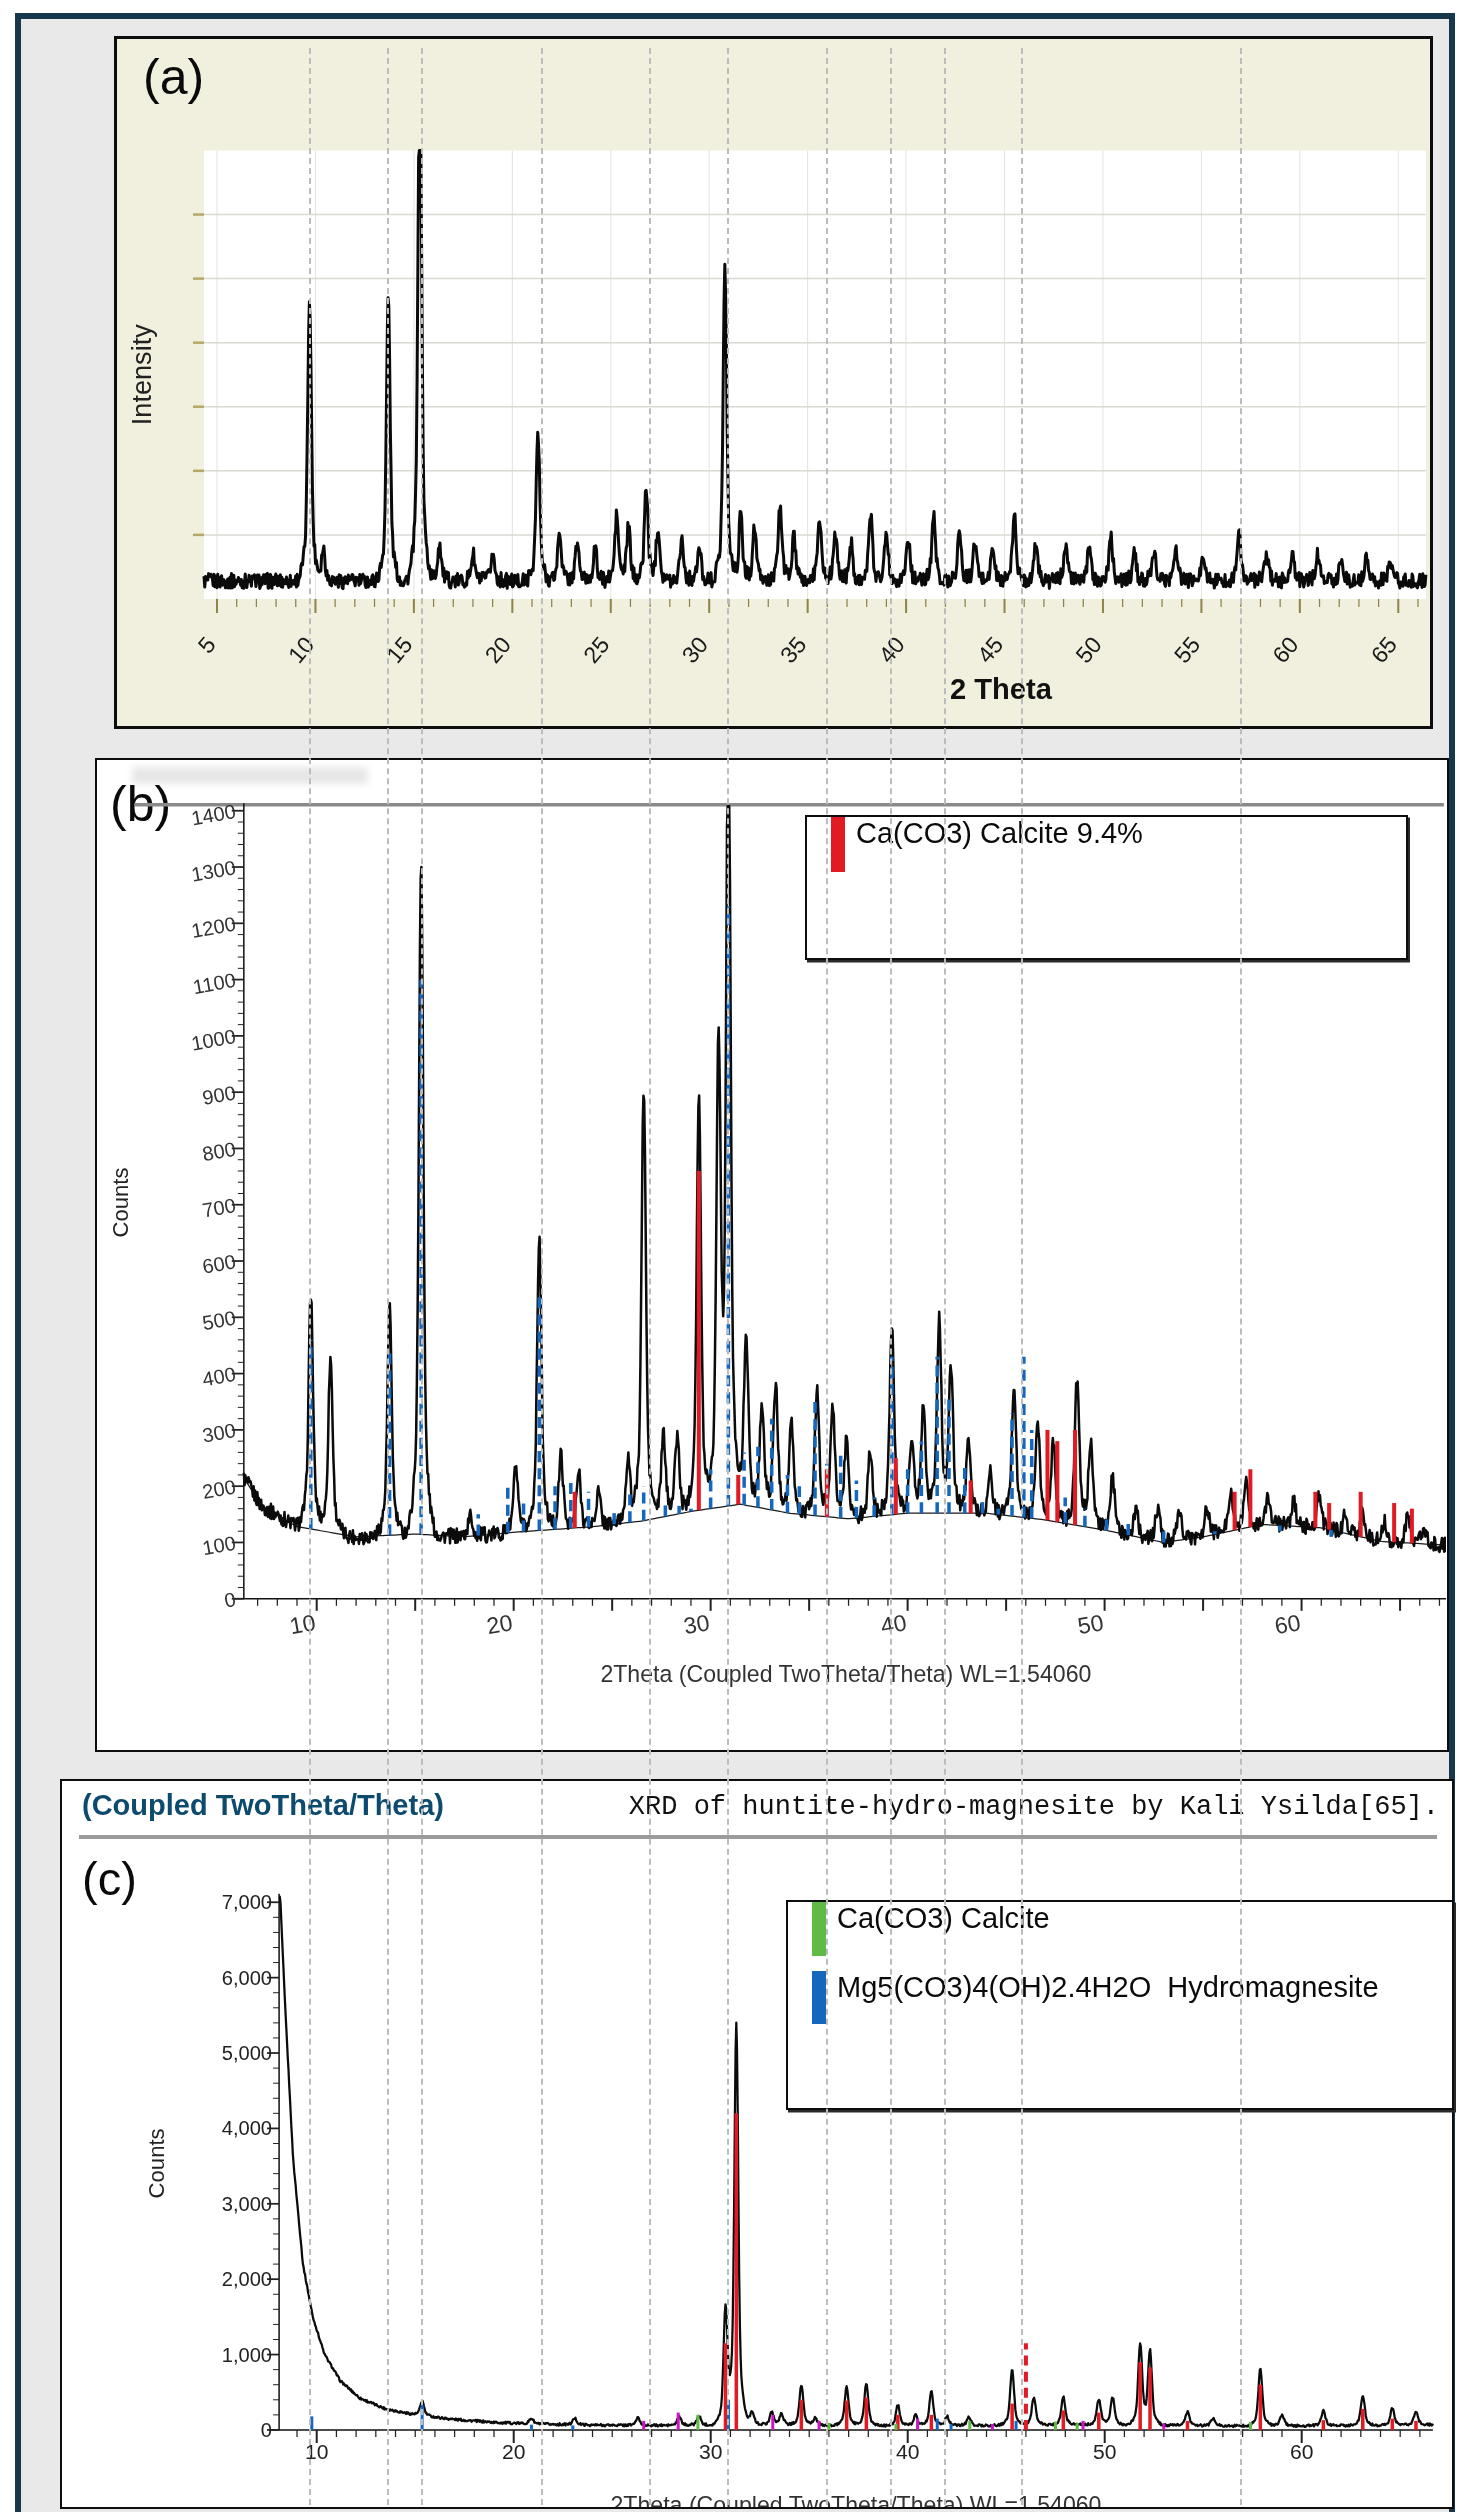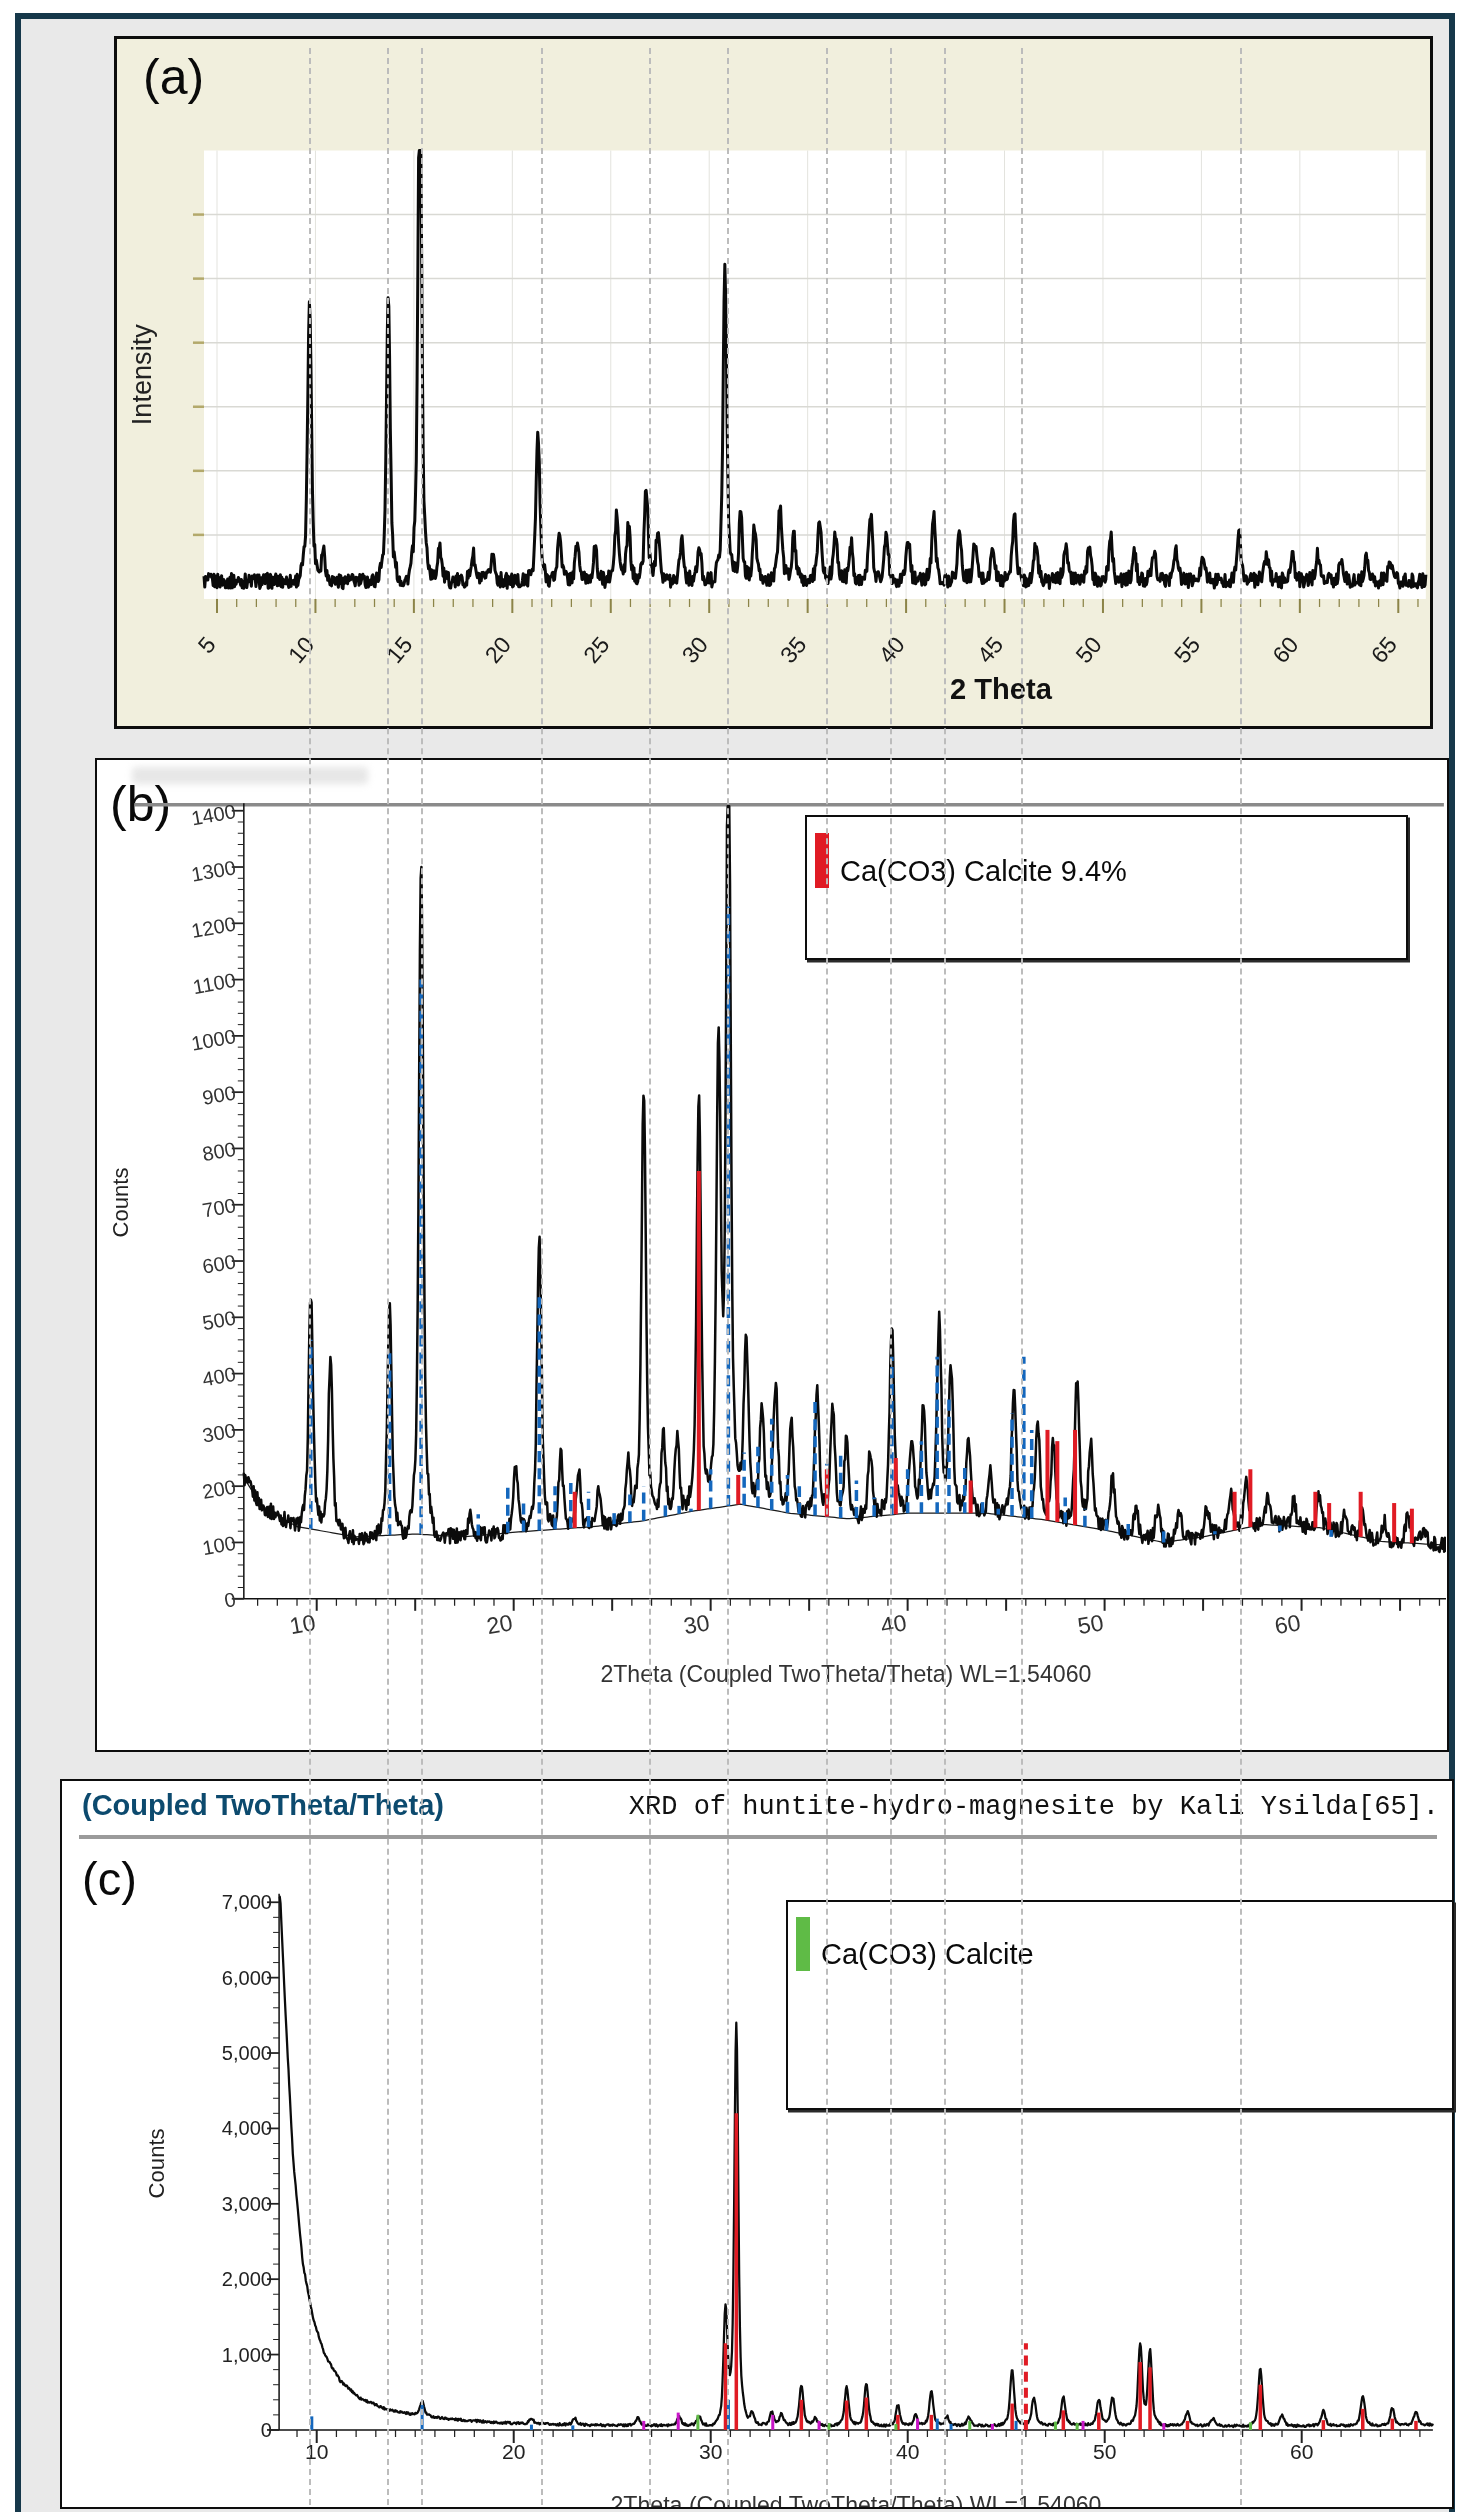--- a/index.html
+++ b/index.html
@@ -19,21 +19,21 @@
   #title-a .t1{font-size:34px;font-weight:bold;color:#3b3b3d;letter-spacing:0.5px;}
   #title-a .t2{font-size:31px;color:#0a0a0a;}
   .svgfill{position:absolute;left:0;top:0;}
   svg{font-family:"Liberation Sans",sans-serif;}
   #bsmudge{position:absolute;left:35px;top:7px;width:236px;height:17px;background:#c9c9c9;
            opacity:.45;filter:blur(3.5px);border-radius:4px;}
   .legend{position:absolute;box-sizing:border-box;background:#ffffff;border:2.5px solid #0d0d0d;
           box-shadow:2px 2.5px 0 #2a2a2a;z-index:30;}
   #legend-b{left:708px;top:55px;width:603px;height:145px;}
   #legend-c{left:724px;top:119px;width:668px;height:210px;}
-  .leg-row{display:flex;align-items:flex-end;height:33.33%;padding-left:8px;}
+  .leg-row{display:flex;align-items:flex-start;height:33.33%;padding-left:24px;}
   #legend-b .leg-row{height:50%;}
   .swatch{width:14px;height:78%;max-height:68px;margin-right:11px;flex:none;}
   .leg-label{font-size:29px;color:#0a0a0a;white-space:pre;}
   #legend-b .leg-label{font-size:29px;}
   #chead-left{position:absolute;left:20px;top:8px;font-size:29px;font-weight:bold;color:#0c4a6e;}
   #chead-right{position:absolute;right:13px;top:11px;font-size:27px;color:#111;
                font-family:Liberation Mono, monospace;}
   #cdivider{position:absolute;left:17px;top:54px;width:1358px;height:3.5px;background:#9b9b9b;}
   #guides{position:absolute;left:0;top:0;width:100%;height:100%;z-index:40;pointer-events:none;}
   .guide{position:absolute;top:48px;height:2457px;width:0;border-left:2.5px dashed #bcbcbc;}
@@ -550,20 +550,24 @@
         <line x1="2031.7910192931538" y1="1291" x2="2031.7910192931538" y2="1272.9991517036617" stroke="#c816c8" stroke-width="6"></line>
         <line x1="2192.5149393887655" y1="1291" x2="2192.5149393887655" y2="1277.4993637777463" stroke="#c816c8" stroke-width="6"></line>
         <text x="202" y="760.5" font-size="44" fill="#222" text-anchor="middle" transform="rotate(-90 202 760.5)">Counts</text>
         <text x="1580" y="1456" font-size="46" fill="#333" text-anchor="middle" font-weight="normal">2Theta (Coupled TwoTheta/Theta) WL=1.54060</text>
       </svg>
     <div id="legend-c" class="legend">
       <div class="leg-row">
         <div class="swatch" style="background: rgb(95, 187, 70);"></div>
         <div class="leg-label">Ca(CO3) Calcite</div>
       </div>
+      <div class="leg-row">
+        <div class="swatch" style="background: rgb(20, 103, 189);"></div>
+        <div class="leg-label">Mg5(CO3)4(OH)2.4H2O  Hydromagnesite</div>
+      </div>
     </div>
   </div>
 
   <div id="guides">
       <div class="guide" style="left: 309px;"></div>
       <div class="guide" style="left: 387px;"></div>
       <div class="guide" style="left: 421px;"></div>
       <div class="guide" style="left: 541px;"></div>
       <div class="guide" style="left: 649px;"></div>
       <div class="guide" style="left: 727px;"></div>

